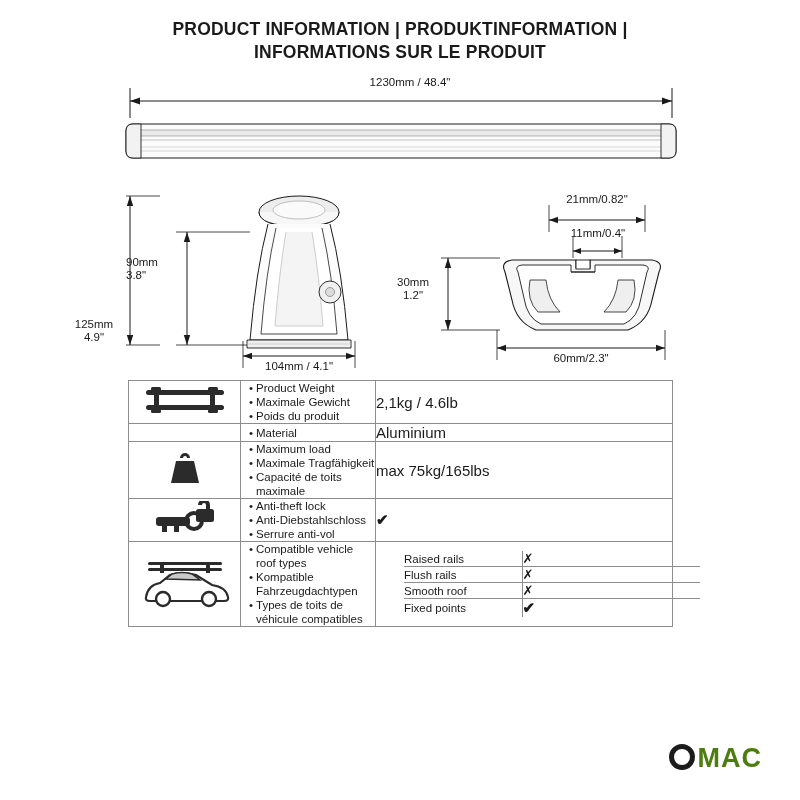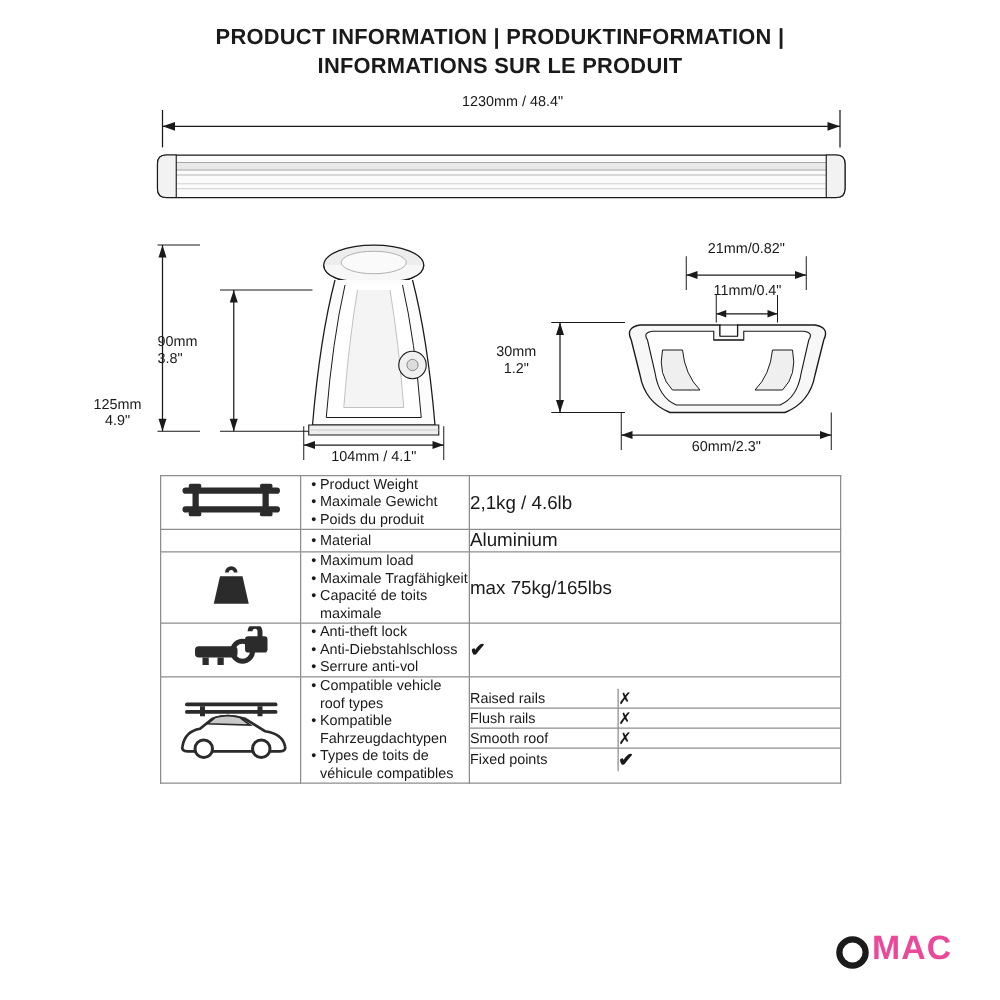--- a/index.html
+++ b/index.html
@@ -65,21 +65,21 @@
   .cell-label ul { margin: 0; padding: 0 0 0 8px; list-style: none; }
   .cell-label li { position: relative; padding-left: 7px; }
   .cell-label li:before {
     content: "•";
     position: absolute; left: 0; top: 0;
   }
   .cell-value {
     padding: 6px 10px;
     font-size: 15px;
   }
-  .sub-table { width: 100%; border-collapse: collapse; }
+  .sub-table { width: 100%; border-collapse: collapse; margin-left: 28px; }
   .sub-table td { border: 0; }
   .sub-row-name {
     border-bottom: 1px solid #8d8d8d !important;
     border-right: 1px solid #8d8d8d !important;
     padding: 8px 10px;
     width: 118px;
   }
   .sub-row-mark {
     border-bottom: 1px solid #8d8d8d !important;
     padding: 8px 10px;
@@ -88,23 +88,23 @@
   .sub-row-last .sub-row-name, .sub-row-last .sub-row-mark { border-bottom: 0 !important; }
   .check { font-size: 15px; font-weight: bold; }
   .cross { font-size: 13px; }
   
   .logo {
     position: absolute;
     right: 38px; bottom: 26px;
     font-size: 27px;
     font-weight: bold;
     letter-spacing: 1px;
-    color: #ec4899;
+    color: #4d7c0f;
     display: flex;
-    align-items: flex-end;
+    align-items: flex-start;
     gap: 3px;
   }
   .logo .o-mark {
     display: inline-block;
     width: 26px; height: 26px;
     border-radius: 50%;
     border: 5px solid #1b1b1b;
     position: relative;
     top: 1px;
   }
@@ -209,21 +209,21 @@
         <line x1="571" y1="272" x2="595" y2="272" stroke="#1a1a1a" stroke-width="0.9"></line>
       </g>
     </g>
   </svg>
 
   <div class="dim-label" style="left:330px; top:76px; width:160px;">1230mm / 48.4"</div>
 
   <div class="dim-label" style="left:60px; top:272px; width:68px; text-align:center;margin-top:46px;">125mm
 4.9"</div>
 
-  <div class="dim-label" style="left:126px; top:268px; width:62px; text-align:left;">90mm
+  <div class="dim-label" style="left:126px; top:256px; width:62px; text-align:left;">90mm
 3.8"</div>
 
   <div class="dim-label" style="left:229px; top:360px; width:140px;">104mm / 4.1"</div>
 
   <div class="dim-label" style="left:527px; top:193px; width:140px;">21mm/0.82"</div>
 
   <div class="dim-label" style="left:528px; top:227px; width:140px;">11mm/0.4"</div>
 
   <div class="dim-label" style="left:383px; top:276px; width:60px; text-align:center;">30mm
 1.2"</div>

